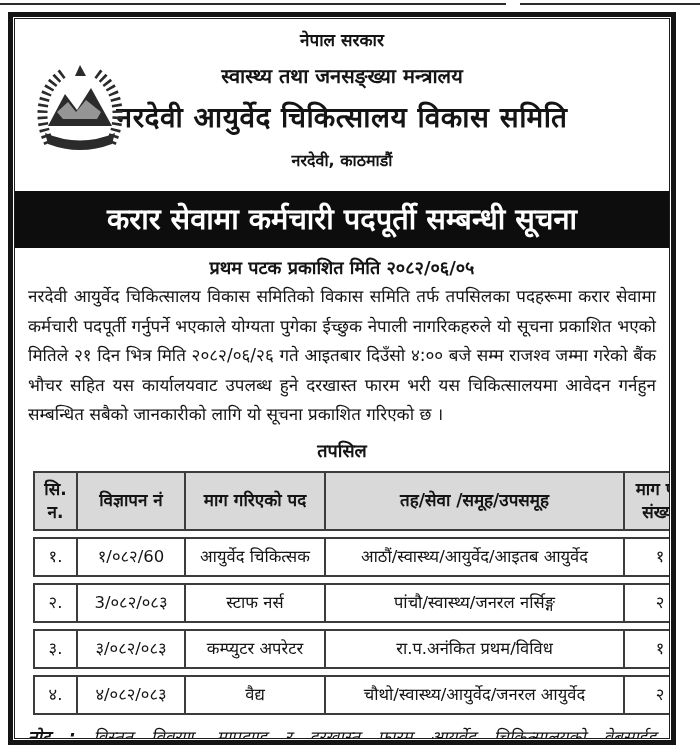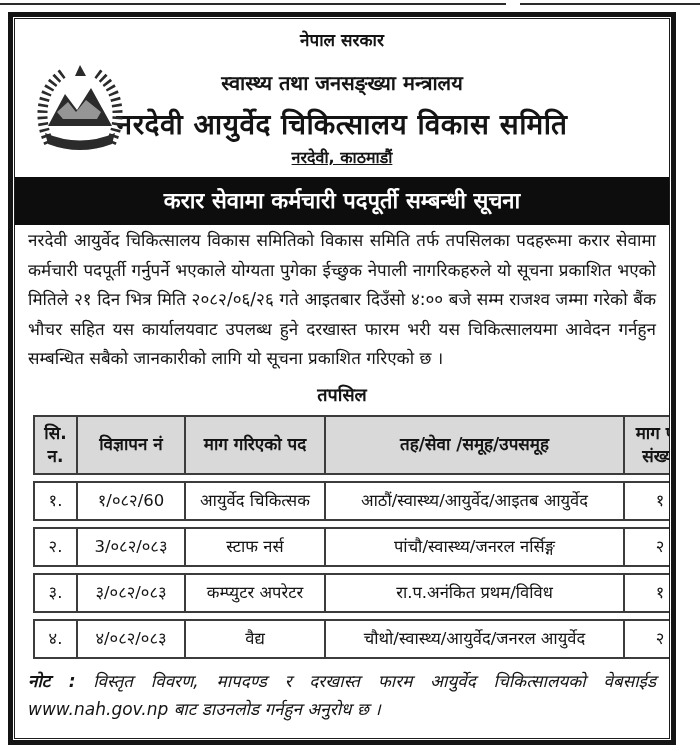--- a/index.html
+++ b/index.html
@@ -28,29 +28,29 @@
     position: absolute; left: 1px; top: 1px; right: 1px; bottom: 1px;
     border: 1px solid #1c1c1c;
     overflow: hidden;
   }
   
   .header { position: relative; text-align: center; padding-top: 9px; }
   .emblem {
     position: absolute; left: 20px; top: 44px; width: 90px; height: 100px;
   }
   .h-gov      { font-size: 17px; font-weight: bold; line-height: 24px; }
-  .h-ministry { font-size: 20px; font-weight: bold; line-height: 30px; margin-top: 16px; }
+  .h-ministry { font-size: 20px; font-weight: bold; line-height: 30px; margin-top: 9px; }
   .h-committee{ font-size: 28px; font-weight: bold; line-height: 36px; margin-top: 9px; letter-spacing: .5px; }
-  .h-address  { font-size: 16px; font-weight: bold; line-height: 24px; margin-top: 3px; text-decoration: underline; }
+  .h-address  { font-size: 16px; font-weight: bold; line-height: 24px; margin-top: 13px; }
   
   .banner {
-    margin-top: 7px;
+    margin-top: 18px;
     background: #0d0d0d; color: #ffffff;
     text-align: center;
-    font-size: 22px; font-weight: bold;
+    font-size: 29px; font-weight: bold;
     padding: 7px 0 11px 0;
   }
   
   .published {
     text-align: center; font-weight: bold; font-size: 18px;
     margin-top: 7px; line-height: 26px;
   }
   .body-text {
     font-size: 17px; line-height: 29.5px;
     text-align: justify;
@@ -114,20 +114,21 @@
         <path d="M10,70 Q45,85 80,70 L77,81 Q45,93 13,81 Z" fill="#2b2b2b"></path>
       </svg>
       <div class="h-gov">नेपाल सरकार</div>
       <div class="h-ministry">स्वास्थ्य तथा जनसङ्ख्या मन्त्रालय</div>
       <div class="h-committee">नरदेवी आयुर्वेद चिकित्सालय विकास समिति</div>
       <div class="h-address">नरदेवी, काठमाडौं</div>
     </div>
 
     <div class="banner">करार सेवामा कर्मचारी पदपूर्ती सम्बन्धी सूचना</div>
 
+    <div class="published">प्रथम पटक प्रकाशित मिति २०८२/०६/०५</div>
 
     <div class="body-text">नरदेवी आयुर्वेद चिकित्सालय विकास समितिको विकास समिति तर्फ तपसिलका पदहरूमा करार सेवामा कर्मचारी पदपूर्ती गर्नुपर्ने भएकाले योग्यता पुगेका ईच्छुक नेपाली नागरिकहरुले यो सूचना प्रकाशित भएको मितिले २१ दिन भित्र मिति २०८२/०६/२६ गते आइतबार दिउँसो ४:०० बजे सम्म राजश्व जम्मा गरेको बैंक भौचर सहित यस कार्यालयवाट उपलब्ध हुने दरखास्त फारम भरी यस चिकित्सालयमा आवेदन गर्नहुन सम्बन्धित सबैको जानकारीको लागि यो सूचना प्रकाशित गरिएको छ ।</div>
 
     <div class="schedule-heading">तपसिल</div>
 
     <table class="notice-table">
       <colgroup>
           <col class="c1">
           <col class="c2">
           <col class="c3">

